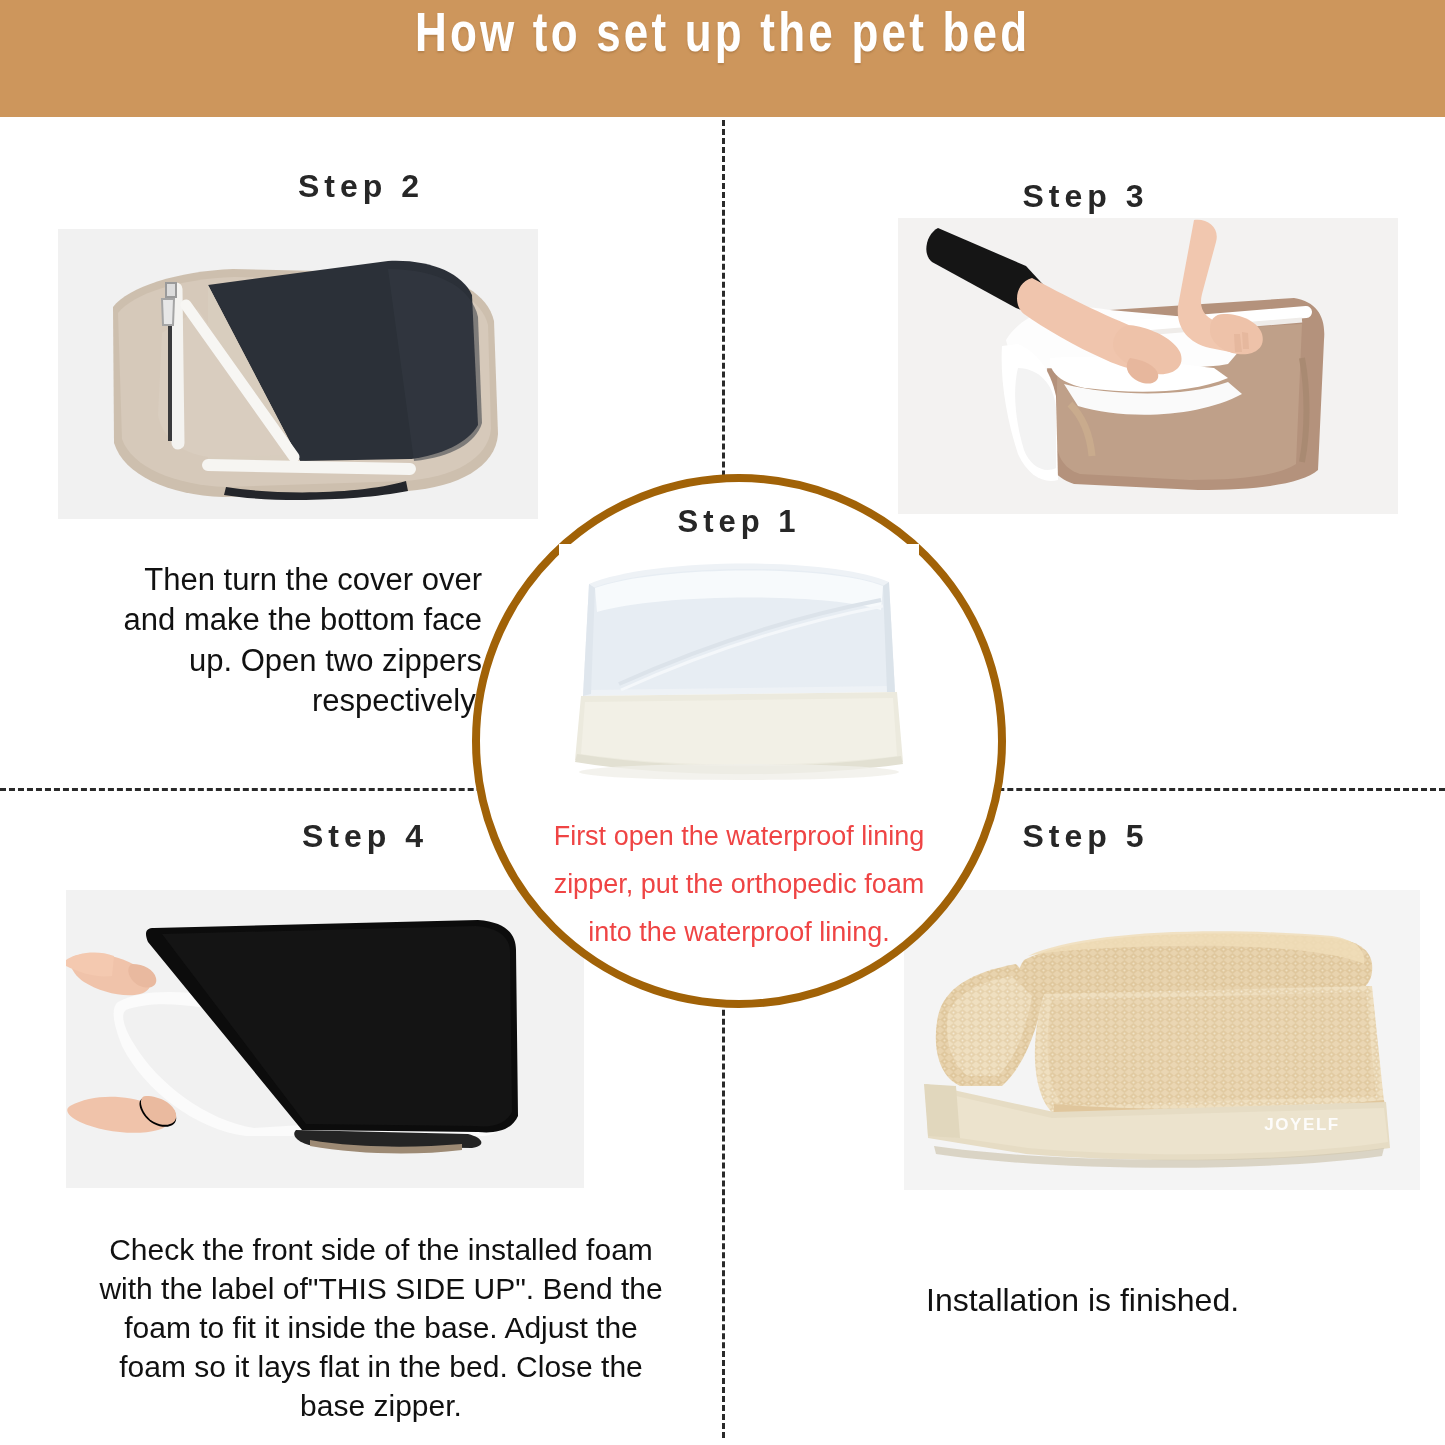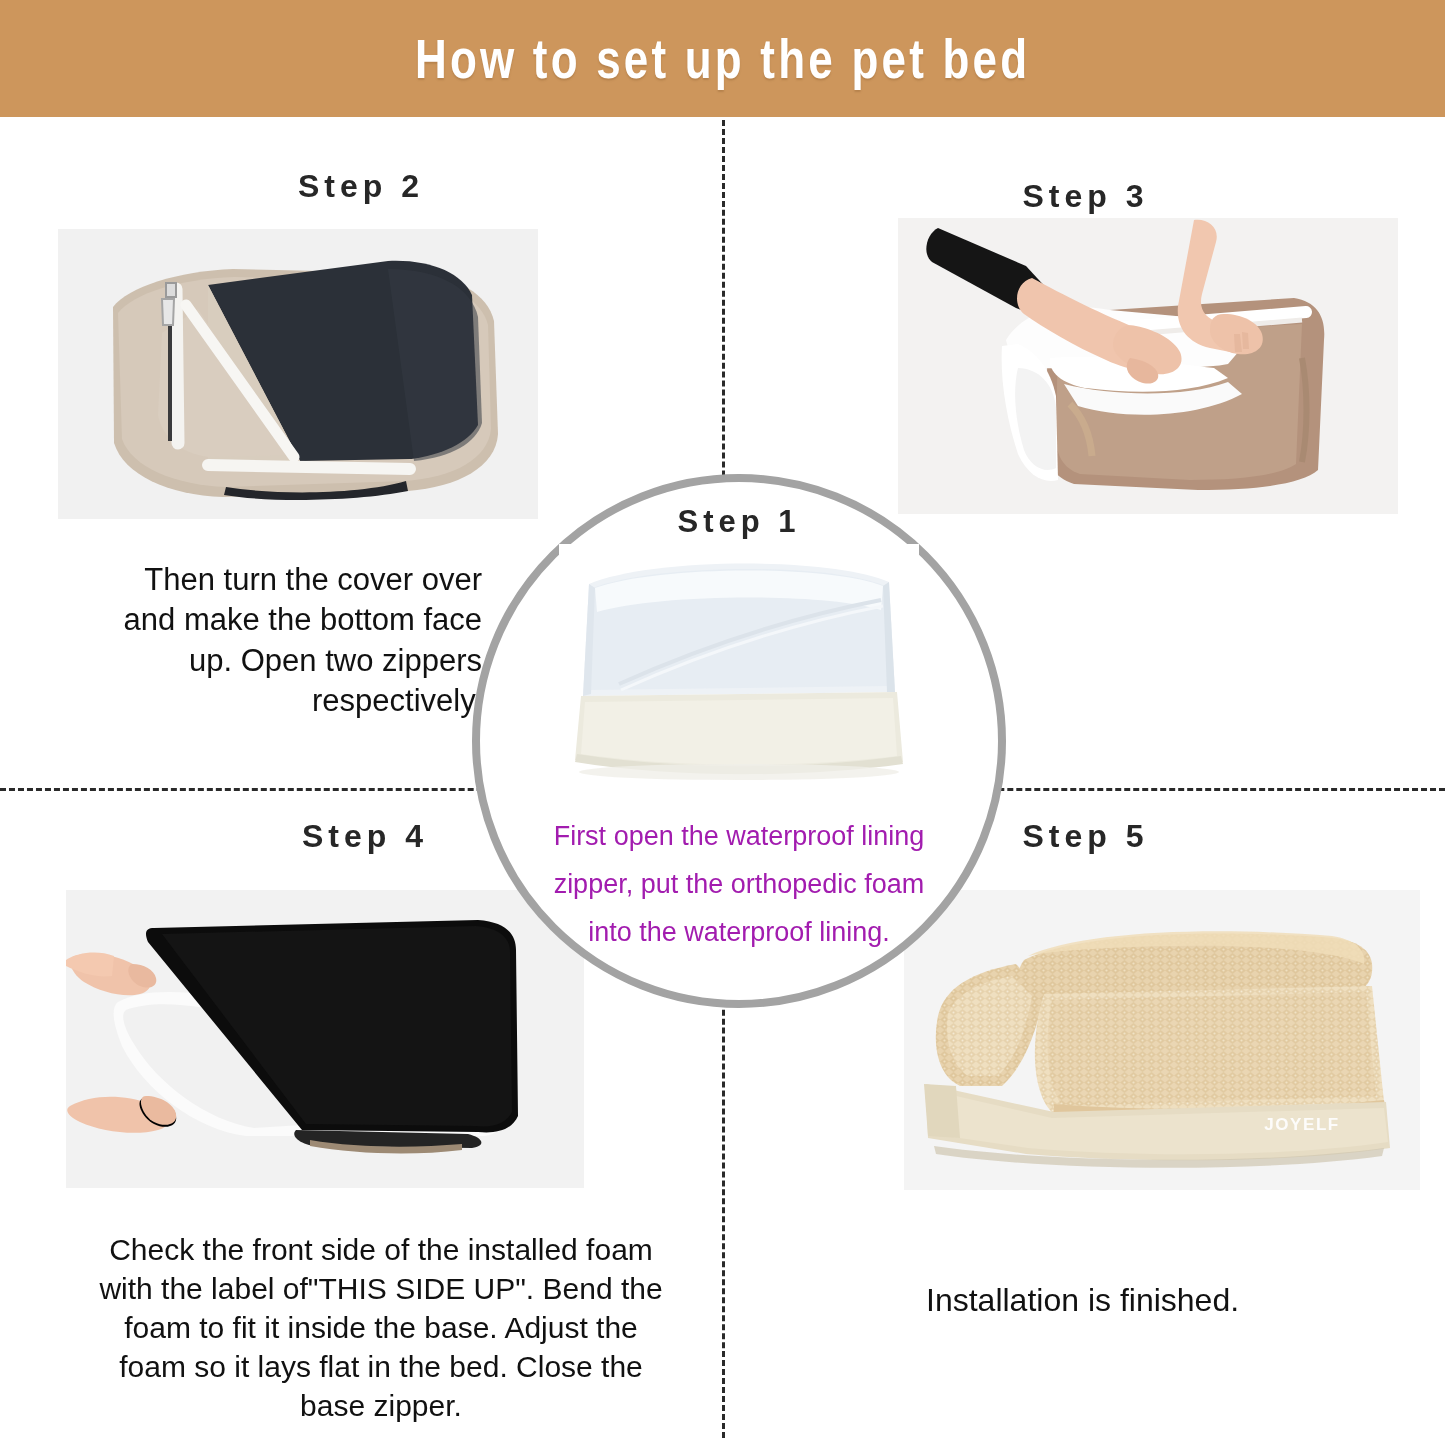--- a/index.html
+++ b/index.html
@@ -9,21 +9,21 @@
     font-family:"Liberation Sans","DejaVu Sans",sans-serif;
     overflow:hidden;
     position:relative;
   }
   .page{position:relative;width:1445px;height:1445px;background:#fff;overflow:hidden;}
 
   
   .header{
     position:absolute;left:0;top:0;width:1445px;height:117px;
     background:#cd965c;
-    display:flex;align-items:center;justify-content:center;
+    display:flex;justify-content:center;
   }
   .header-title{
     color:#ffffff;
     font-size:55px;
     font-weight:700;
     letter-spacing:4px;
     transform:scaleX(.80);
     transform-origin:center center;
     white-space:nowrap;
     text-shadow:0 2px 2px rgba(140,95,50,.35);
@@ -82,36 +82,36 @@
   #q5{left:726px;top:800px;width:719px;height:645px;}
   #q5 .step-label{margin-top:18px;}
   #q5 .photo{position:absolute;left:178px;top:90px;width:516px;height:300px;}
   #q5 .step-text{position:absolute;left:200px;top:480px;width:560px;font-size:32px;}
 
   
   .circle{
     position:absolute;left:472px;top:474px;width:534px;height:534px;
     border-radius:50%;
     background:#ffffff;
-    border:8px solid #a3a3a3;
+    border:8px solid #a16207;
     box-sizing:border-box;
     z-index:5;
     display:flex;flex-direction:column;align-items:center;
   }
   .circle .step-label{margin-top:22px;font-size:31px;}
   .circle-photo{
     position:relative;width:360px;height:262px;margin-top:4px;overflow:hidden;
   }
   .circle-text{
     margin-top:6px;
     width:470px;
     text-align:center;
     font-size:27px;
     line-height:1.78;
-    color:#a21caf;
+    color:#ef4444;
     white-space:pre-line;
   }
 
   
   svg{display:block;width:100%;height:100%;}
 </style>
 </head>
 <body>
 
 <div class="page">

